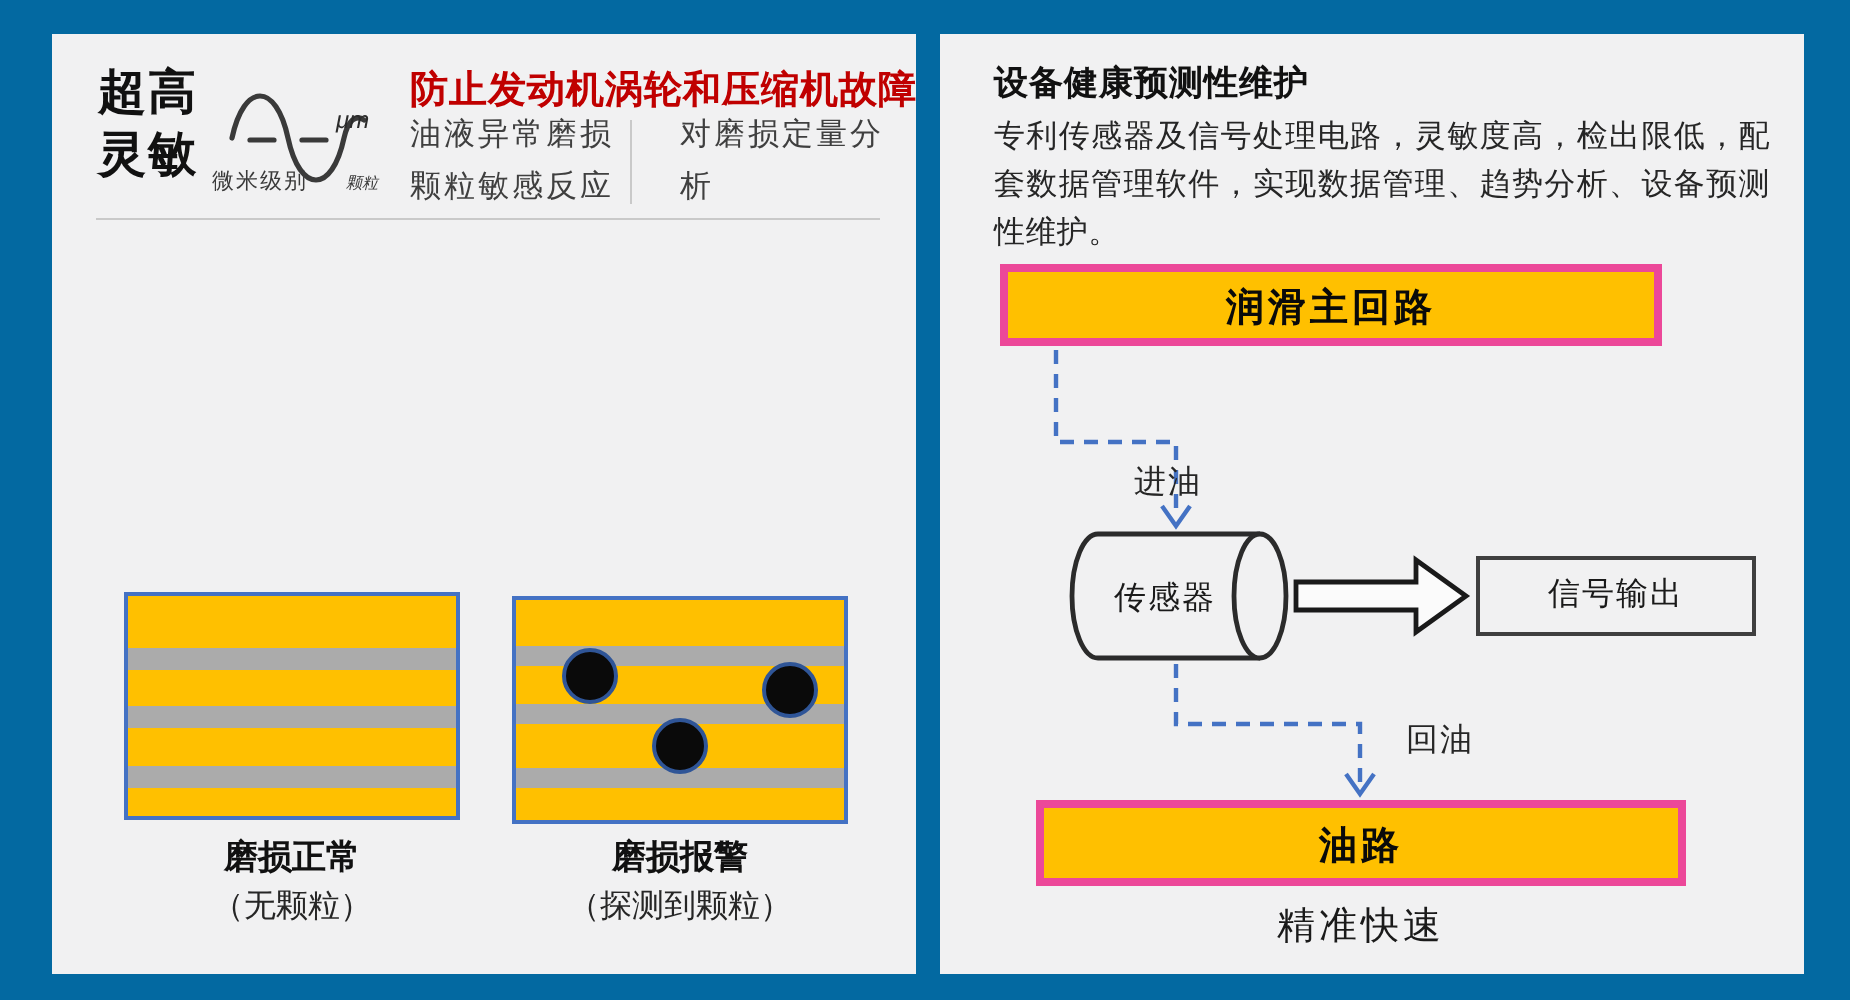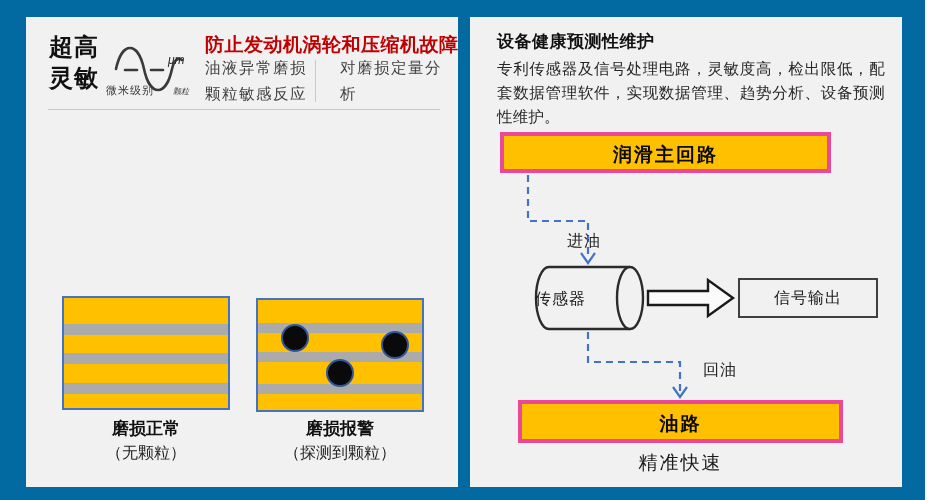--- a/index.html
+++ b/index.html
@@ -55,21 +55,21 @@
     color:#262626; letter-spacing:0.2px; text-align:justify; }
   .flow-box { background:#ffc000; border:4px solid #ec4899; text-align:center;
     font-weight:bold; font-size:19px; letter-spacing:2px; color:#0a0a0a; }
   #box-main-loop { left:30px; top:115px; width:331px; height:41px; line-height:37px; }
   #box-oil-path  { left:48px; top:383px; width:325px; height:43px; line-height:39px; }
   #box-signal { left:268px; top:261px; width:140px; height:40px; border:2px solid #3f3f3f;
     text-align:center; line-height:36px; font-size:16px; color:#1a1a1a; letter-spacing:1px; }
   .flow-label { font-size:16px; color:#262626; letter-spacing:1px; }
   #label-oil-in { left:97px; top:173px;margin-top:41px; }
   #label-oil-return { left:233px; top:343px; }
-  #label-sensor { left:65px; top:272px; width:95px; font-size:16px;
+  #label-sensor { left:65px; top:272px; width:95px; text-align:center; font-size:16px;
     color:#1a1a1a; letter-spacing:1px; }
   #caption-fast { left:48px; top:433px; width:325px; text-align:center;
     font-size:19px; color:#1a1a1a; letter-spacing:2px; }
   .diagram-svg { position:absolute; left:0; top:0; pointer-events:none; }
 </style>
 </head>
 <body>
 
 <div class="stage">
 

